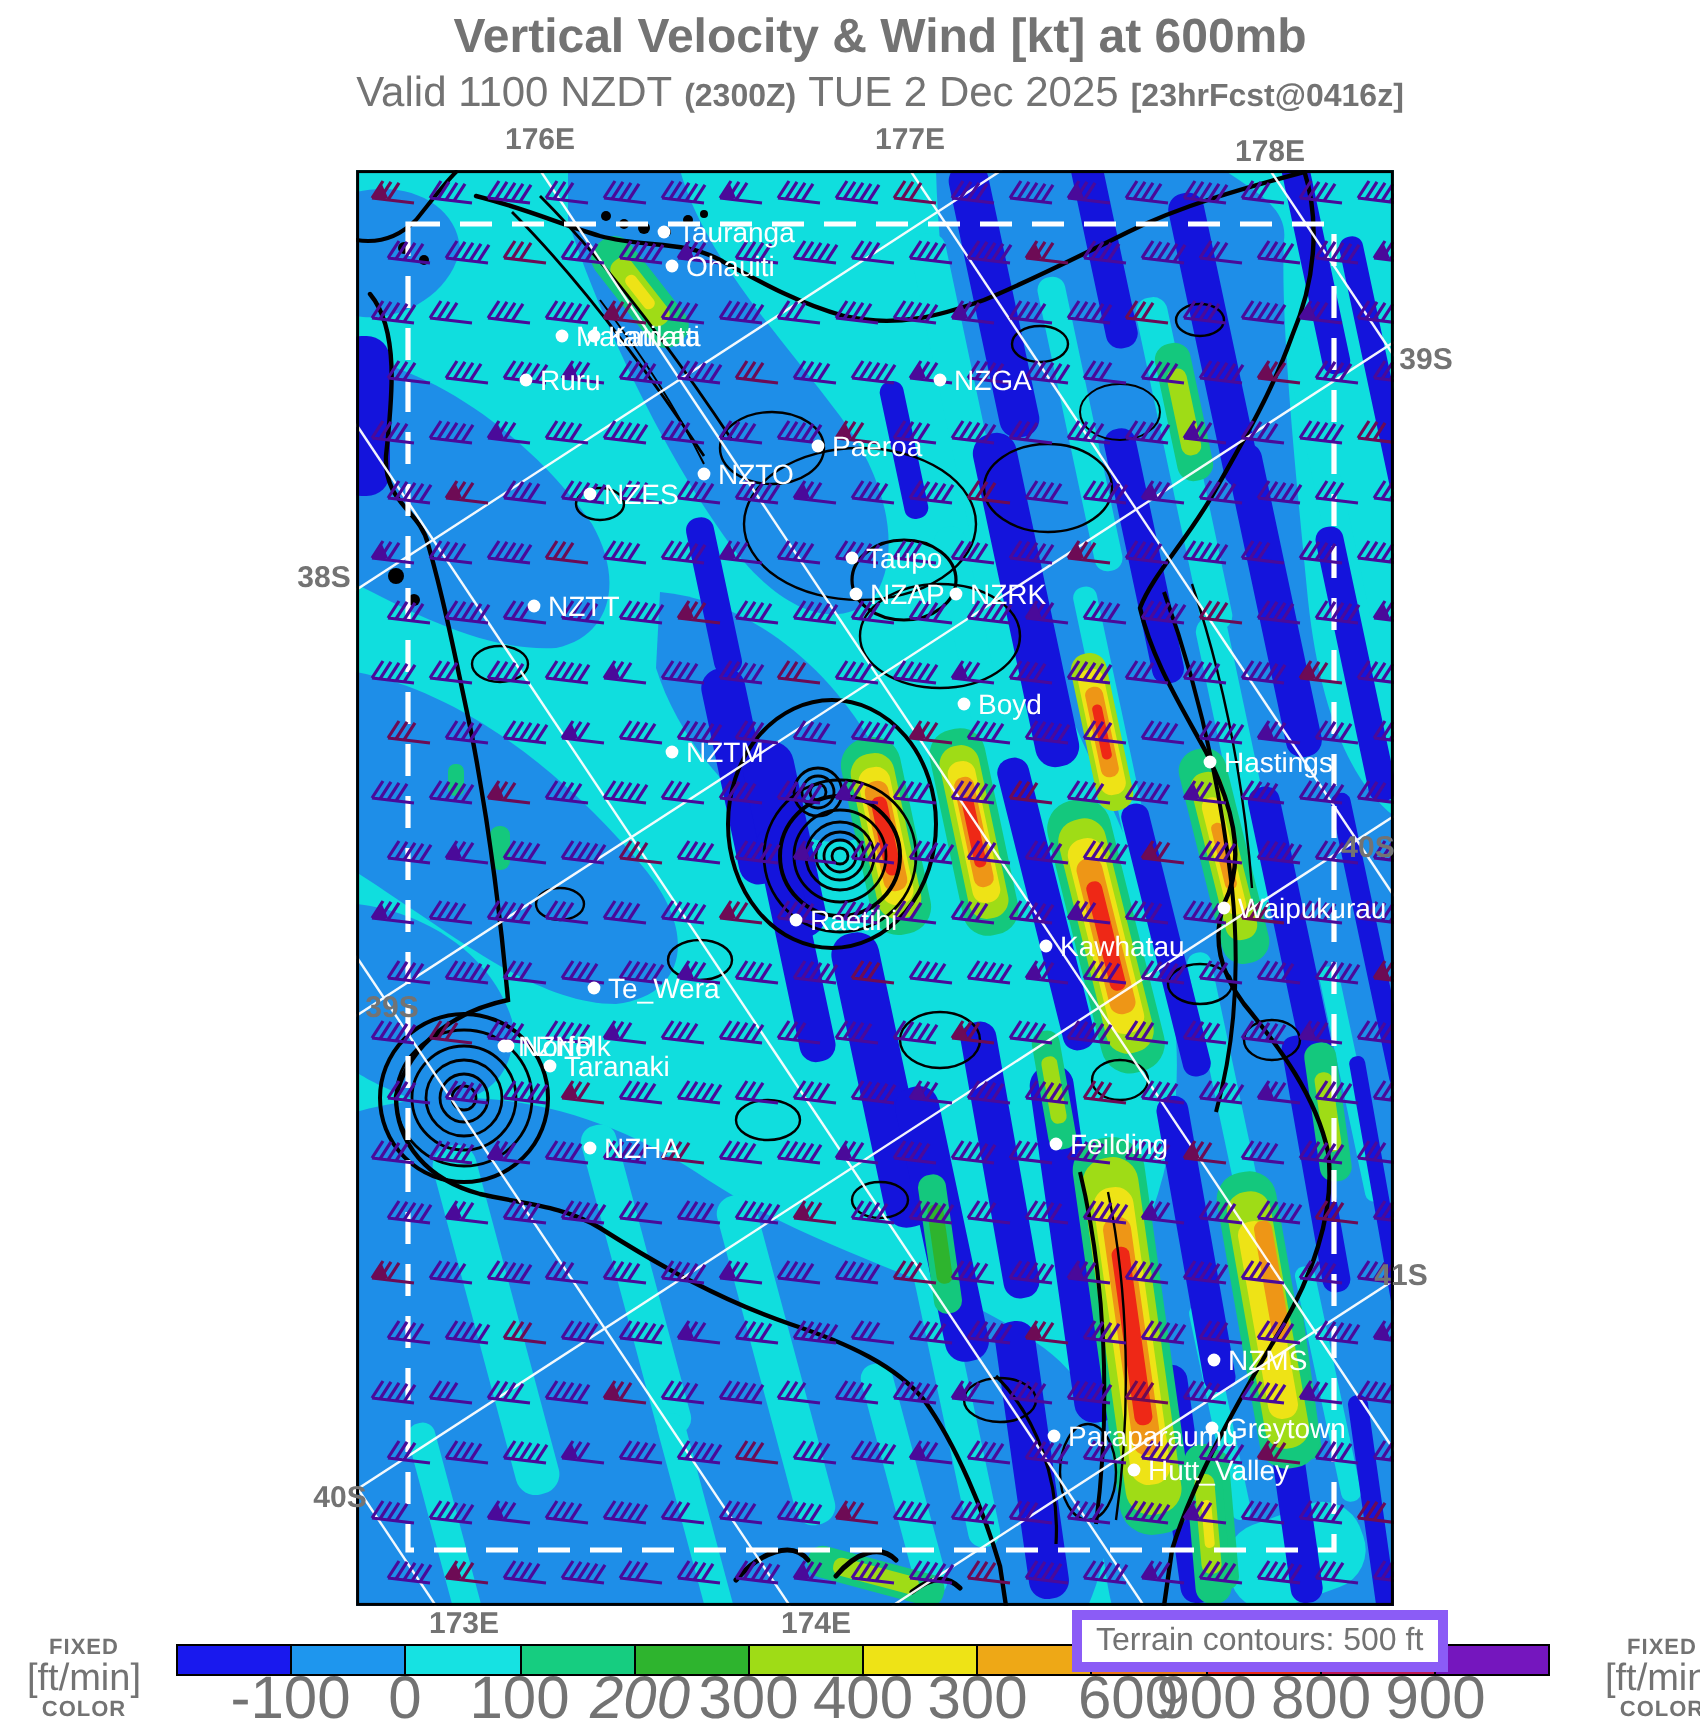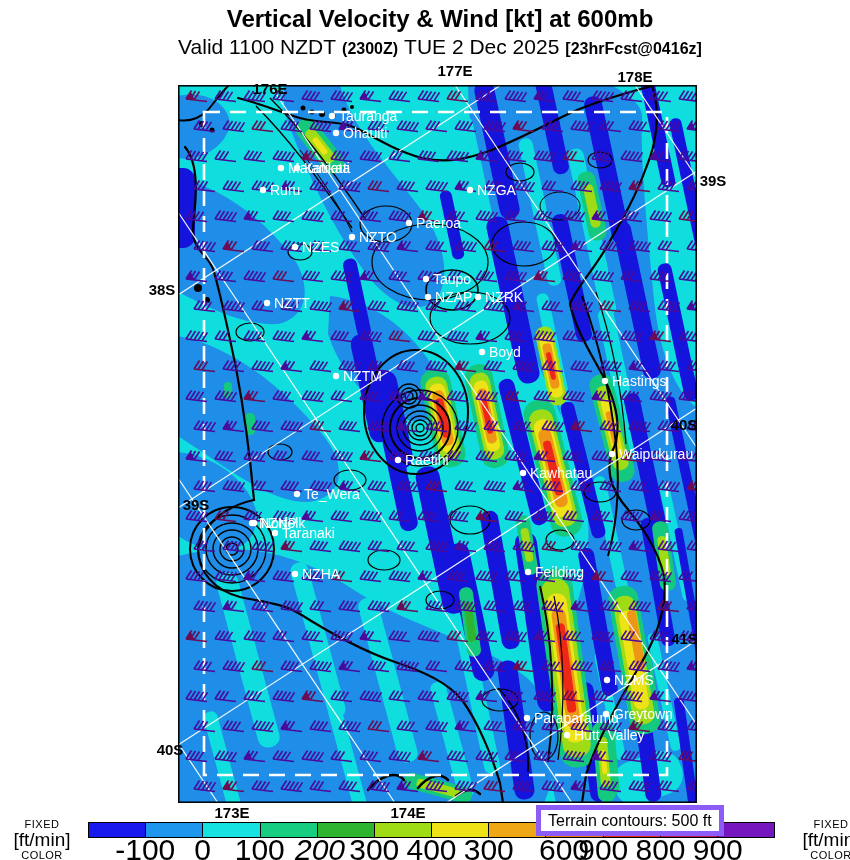--- a/index.html
+++ b/index.html
@@ -1,33 +1,33 @@
 <!DOCTYPE html>
 <html><head>
 <meta charset="utf-8">
 <style>
   html,body{margin:0;padding:0;background:#fff;}
   .page{position:relative;width:850px;height:860px;background:#fff;overflow:hidden;
-        font-family:"Liberation Sans",sans-serif;color:#000000;}
+        font-family:"Liberation Sans",sans-serif;color:#737373;}
   .titles{position:absolute;left:30px;top:5px;width:820px;text-align:center;}
   .t1{font-size:24px;font-weight:bold;line-height:1.15;}
   .t2{font-size:21px;margin-top:2px;line-height:1.1;}
   .t2 .sm{font-size:16px;font-weight:bold;}
   .t2 span{margin:0 3px;}
   .t3{font-size:14.5px;margin-top:2px;line-height:1.1;}
   #map-wrap{position:absolute;left:178px;top:85px;width:543px;height:718px;}
   .axis-label{position:absolute;transform:translate(-50%,-50%);font-size:15px;font-weight:bold;
               white-space:nowrap;z-index:5;}
   .cb{position:absolute;left:88px;top:822px;width:687px;height:16px;display:flex;
       border:1px solid #000;box-sizing:border-box;}
   .cb-seg{flex:1;}
   .cb-seg + .cb-seg{border-left:1px solid #000;}
   .cb-tick{position:absolute;top:835px;transform:translateX(-50%);font-size:30px;line-height:1;}
   .legend{position:absolute;top:819px;width:84px;text-align:center;}
-  .legend .sm{font-size:11px;font-weight:normal;line-height:1;letter-spacing:.5px;}
+  .legend .sm{font-size:11px;font-weight:bold;line-height:1;letter-spacing:.5px;}
   .legend .mid{font-size:19px;line-height:1.05;}
   #legend-left{left:0px;}
   #legend-right{left:789px;}
   .terrain-note{position:absolute;left:536px;top:805px;background:#fff;border:5px solid #8b5cf6;
                 font-size:16px;line-height:1.2;padding:1px 7px;white-space:nowrap;z-index:6;}
 </style>
 </head>
 <body>
 
 <div class="page">
@@ -895,31 +895,31 @@
     <div class="sm">COLOR</div>
   </div>
   <div class="legend" id="legend-right">
     <div class="sm">FIXED</div>
     <div class="mid">[ft/min]</div>
     <div class="sm">COLOR</div>
   </div>
 
   <div class="terrain-note">Terrain contours: 500 ft</div>
 
-<div class="axis-label" style="left: 270px; top: 88px;">176E</div>
+<div class="axis-label" style="left: 270px; top: 70px;">176E</div>
     <div class="axis-label" style="left: 455px; top: 70px;">177E</div>
     <div class="axis-label" style="left: 635px; top: 76px;">178E</div>
     <div class="axis-label" style="left: 232px; top: 812px;">173E</div>
     <div class="axis-label" style="left: 408px; top: 812px;">174E</div>
     <div class="axis-label" style="left: 162px; top: 289px;">38S</div>
     <div class="axis-label" style="left: 196px; top: 504px;">39S</div>
     <div class="axis-label" style="left: 170px; top: 749px;">40S</div>
     <div class="axis-label" style="left: 713px; top: 180px;">39S</div>
     <div class="axis-label" style="left: 684px; top: 424px;">40S</div>
-    <div class="axis-label" style="left: 672px; top: 638px; padding-left: 25px;">41S</div>
+    <div class="axis-label" style="left: 688px; top: 638px; padding-left: 25px;">41S</div>
     <div class="cb-tick" style="left: 145.25px;">-100</div>
     <div class="cb-tick" style="left: 202.5px;">0</div>
     <div class="cb-tick" style="left: 259.75px;">100</div>
     <div class="cb-tick" style="left: 320px; font-style: italic;">200</div>
     <div class="cb-tick" style="left: 374.25px;">300</div>
     <div class="cb-tick" style="left: 431.5px;">400</div>
     <div class="cb-tick" style="left: 488.75px;">300</div>
     <div class="cb-tick" style="left: 564px;">600</div>
     <div class="cb-tick" style="left: 603.25px;">900</div>
     <div class="cb-tick" style="left: 660.5px;">800</div>

